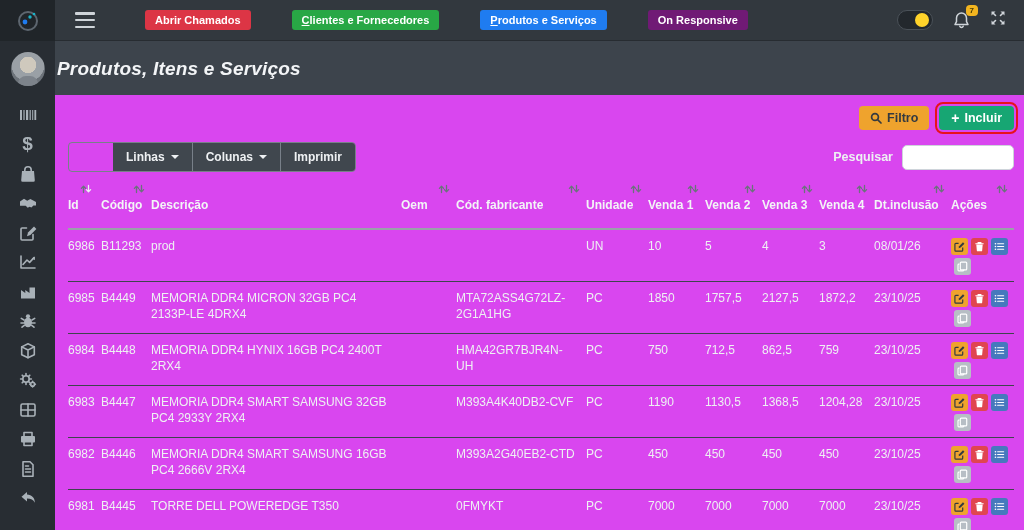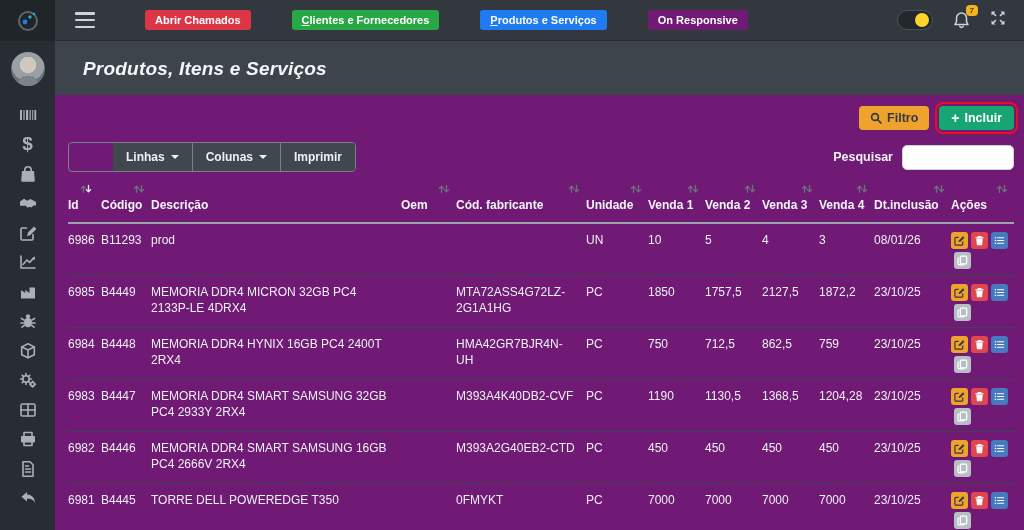--- a/index.html
+++ b/index.html
@@ -38,26 +38,26 @@
   .nav-right { margin-left:auto; display:flex; align-items:center; gap:20px; margin-right:18px; }
   .toggle { width:36px; height:20px; border-radius:10px; background:#23282d; border:1px solid #4a5158; position:relative; cursor:pointer; }
   .toggle .knob { position:absolute; right:3px; top:2px; width:14px; height:14px; border-radius:50%; background:#ffd32a; }
   .bell-wrap { position:relative; cursor:pointer; }
   .bell-wrap svg{ display:block; }
   .badge { position:absolute; top:-6px; right:-8px; background:#f3b51f; color:#4d3c00;
     border-radius:4px; font-size:8px; font-weight:bold; padding:1px 4px; line-height:9px; }
   .fullscreen { cursor:pointer; }
   
   .page-header { position:absolute; left:55px; right:0; top:41px; height:56px; background:#3d444c;
-    display:flex; align-items:center; padding:0 28px; }
+    display:flex; align-items:center; padding:0 2px; }
   .page-title { font-size:19px; font-weight:bold; font-style:italic; color:#f3f5f7; letter-spacing:.2px; }
   .breadcrumb { margin-left:auto; font-size:12.5px; color:#b6bdc4; }
   .breadcrumb .home { color:#4e9af5; text-decoration:none; cursor:pointer; }
   
-  .card { position:absolute; left:55px; right:0; top:95px; bottom:0; background:#701a75; padding:11px 10px 0 13px; }
+  .card { position:absolute; left:55px; right:0; top:95px; bottom:0; background:#d946ef; padding:11px 10px 0 13px; }
   .card-top { display:flex; justify-content:flex-end; gap:10px; }
   .btn { border:none; border-radius:4px; font-family:inherit; font-size:12.5px; cursor:pointer; }
   .btn-filtro { background:#efa32d; color:#343a40; font-weight:bold; padding:5px 11px; display:flex; align-items:center; gap:5px; }
   .btn-incluir { background:#17a673; color:#ffffff; font-weight:bold; padding:5px 12px;
     display:flex; align-items:center; gap:5px; outline:2px solid #e8111a; outline-offset:2px; }
   .plus { font-size:14px; font-weight:bold; line-height:10px; }
   .toolbar { display:flex; align-items:center; margin-top:12px; }
   .btn-group { display:flex; border:1px solid #788089; border-radius:4px; overflow:hidden;padding-left:44px; }
   .tool-btn { background:#40474e; color:#eef1f3; font-weight:bold; font-size:12px; padding:7px 13px;
     border:none; border-right:1px solid #788089; font-family:inherit; cursor:pointer; display:flex; align-items:center; gap:6px; }
@@ -65,21 +65,21 @@
   .caret { width:0; height:0; border-left:4px solid transparent; border-right:4px solid transparent; border-top:4px solid #eef1f3; display:inline-block; }
   .search-area { margin-left:auto; display:flex; align-items:center; gap:9px; }
   .search-label { font-size:12.5px; font-weight:bold; color:#eef1f3; }
   .search-input { width:112px; height:25px; border-radius:5px; border:1px solid #ced4da; background:#ffffff; padding:0 7px; font-family:inherit; font-size:12px; color:#333; }
   
   table { border-collapse:collapse; table-layout:fixed; width:946px; margin-top:8px; }
   col.c-id{width:33px} col.c-codigo{width:50px} col.c-desc{width:250px} col.c-oem{width:55px}
   col.c-fab{width:130px} col.c-uni{width:62px} col.c-v1{width:57px} col.c-v2{width:57px}
   col.c-v3{width:57px} col.c-v4{width:55px} col.c-dt{width:77px} col.c-ac{width:63px}
   thead th { text-align:left; vertical-align:bottom; font-size:12px; font-weight:bold; color:#f3f5f7;
-    padding:18px 4px 10px 0; border-bottom:2px solid #9aa2aa; position:relative; cursor:pointer; }
+    padding:18px 4px 16px 0; border-bottom:2px solid #9aa2aa; position:relative; cursor:pointer; }
   .sort { position:absolute; top:3px; right:6px; }
   th.first .sort{ right:auto; left:12px; }
   .sort svg path { stroke:#6a737b; stroke-width:1.3; fill:none; stroke-linecap:round; stroke-linejoin:round; }
   th.sorted .sort path.dn { stroke:#eef1f3; }
   tbody td { font-size:12px; color:#eef1f3; vertical-align:top; padding:8px 6px 6px 0; line-height:16px;
     border-bottom:1px solid #3e454c; overflow:hidden; word-wrap:break-word; }
   tbody tr { height:45px; }
   .actions { display:flex; flex-wrap:wrap; gap:3px; width:60px; }
   .act-btn { width:17px; height:17px; border:none; border-radius:3px; display:flex; align-items:center; justify-content:center; cursor:pointer; padding:0; }
   .act-edit { background:#efa32d; }

